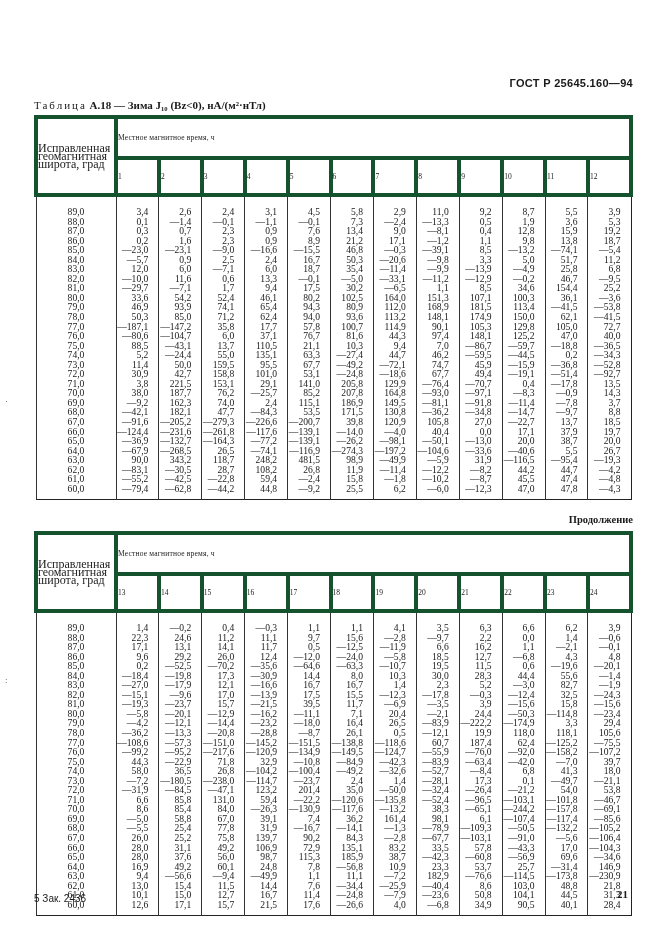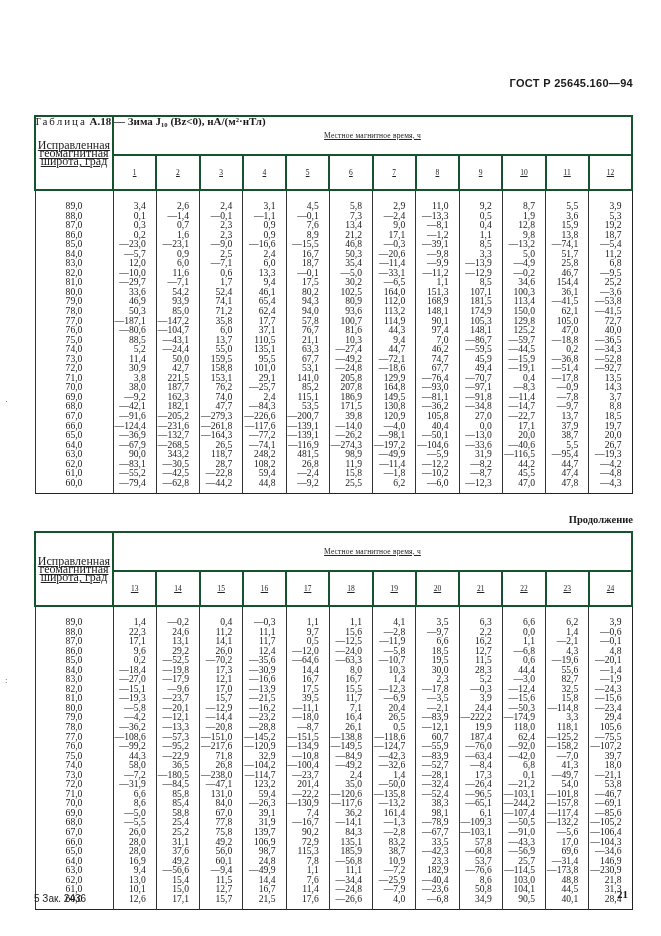--- a/index.html
+++ b/index.html
@@ -6,39 +6,38 @@
   body {
     width: 661px; height: 936px; position: relative; overflow: hidden;
     font-family: "Liberation Serif", "DejaVu Serif", serif; color: #1a1a1a;
   }
   .std {
     position: absolute; right: 28px; top: 77px;
     font-family: "Liberation Sans", "DejaVu Sans", sans-serif;
     font-weight: bold; font-size: 11px; letter-spacing: 0.3px;
   }
   .caption {
-    position: absolute; left: 34px; top: 115px; font-size: 11px; text-align: center;
+    position: absolute; left: 34px; top: 99px; font-size: 11px; text-align: center;
   }
   .caption .lbl { letter-spacing: 2px; }
   .caption b { font-weight: bold; }
   .cont {
     position: absolute; right: 28px; top: 514px;
     font-weight: bold; font-size: 10.5px;
   }
   table.dt {
     position: absolute; left: 34px; width: 599px;
     border-collapse: collapse; table-layout: fixed;
     border-top: 1.5px solid #222; border-bottom: 1.5px solid #222;
     border-left: 1px solid #333; border-right: 1.5px solid #222;
   }
   table.dt th {
     font-weight: normal; font-size: 7.5px; line-height: 8px;
-    border: 2px solid #14532d; padding: 0; text-align: center; vertical-align: middle;
+    border: 4px solid #14532d; padding: 0; text-align: left; vertical-align: middle;
     color: #222;
-    text-decoration: underline;
   }
   table.dt th.lat { width: 76px; font-size: 12px; line-height: 8.2px; }
   table.dt th.grp { height: 37px; letter-spacing: 0.2px; }
   table.dt th.col { height: 33px; }
   table.dt td {
     font-size: 9.6px; line-height: 9.55px; padding: 0 10px 0 0; text-align: right;
     border-left: 1px solid #333; white-space: nowrap; vertical-align: top;
   }
   table.dt td.latc { text-align: center; padding: 0; border-left: none; font-size: 9.6px; }
   table.dt tr.spacer td { height: 10px; }

